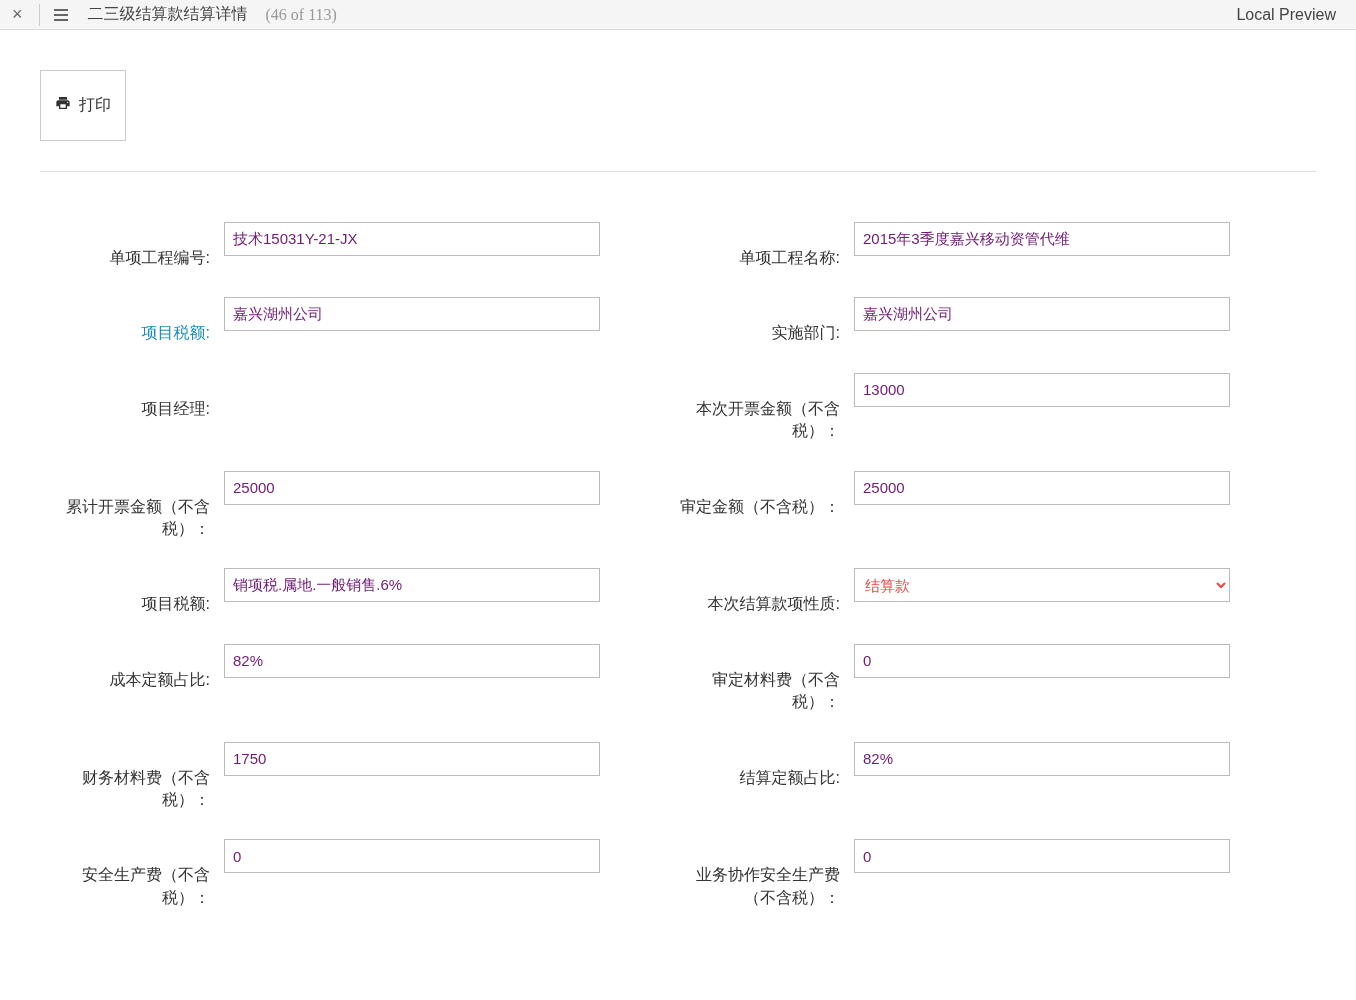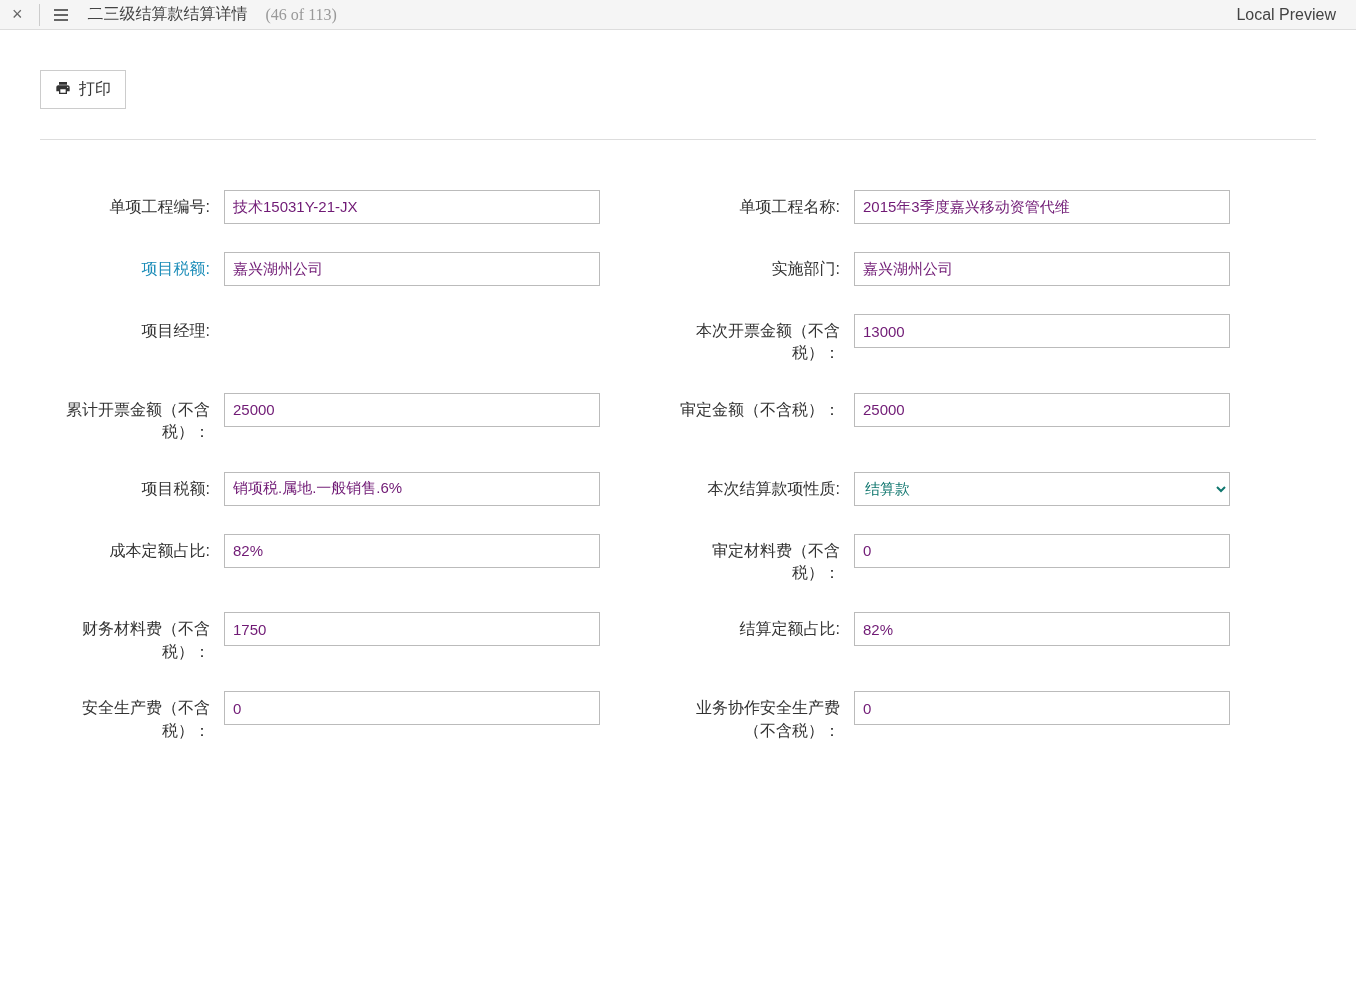--- a/index.html
+++ b/index.html
@@ -66,25 +66,25 @@
       margin-left: auto;
       font-size: 16px;
       color: #444;
       padding-right: 12px;
     }
     .page-container {
       padding: 40px 40px 40px 40px;
     }
     .print-button {
       display: inline-flex;
-      align-items: flex-end;
+      align-items: flex-start;
       gap: 8px;
       border: 1px solid #ccc;
       background: #fff;
-      padding: 8px 14px;
+      padding: 24px 14px;
       font-size: 16px;
       color: #333;
       cursor: pointer;
       margin-bottom: 30px;
     }
     .print-icon svg {
       width: 16px;
       height: 16px;
       fill: #333;
     }
@@ -107,20 +107,21 @@
       gap: 14px;
     }
     .form-label {
       width: 160px;
       text-align: right;
       font-size: 16px;
       color: #333;
       padding-top: 6px;
       line-height: 1.4;
       flex-shrink: 0;
+      margin-top: 19px;
     }
     .form-label.link {
       color: #1a8cb8;
       cursor: pointer;
     }
     .form-input {
       flex: 1;
       height: 34px;
       border: 1px solid #bbb;
       padding: 0 8px;
@@ -129,21 +130,21 @@
       background: #fff;
       outline: none;
       font-family: inherit;
     }
     .form-select {
       flex: 1;
       height: 34px;
       border: 1px solid #bbb;
       padding: 0 6px;
       font-size: 15px;
-      color: #0f766e;
+      color: #ef4444;
       background: #fff;
       outline: none;
       font-family: inherit;
     }
   </style>
 </head>
 <body>
 
 <div class="top-bar">
   <div class="top-bar-left">

